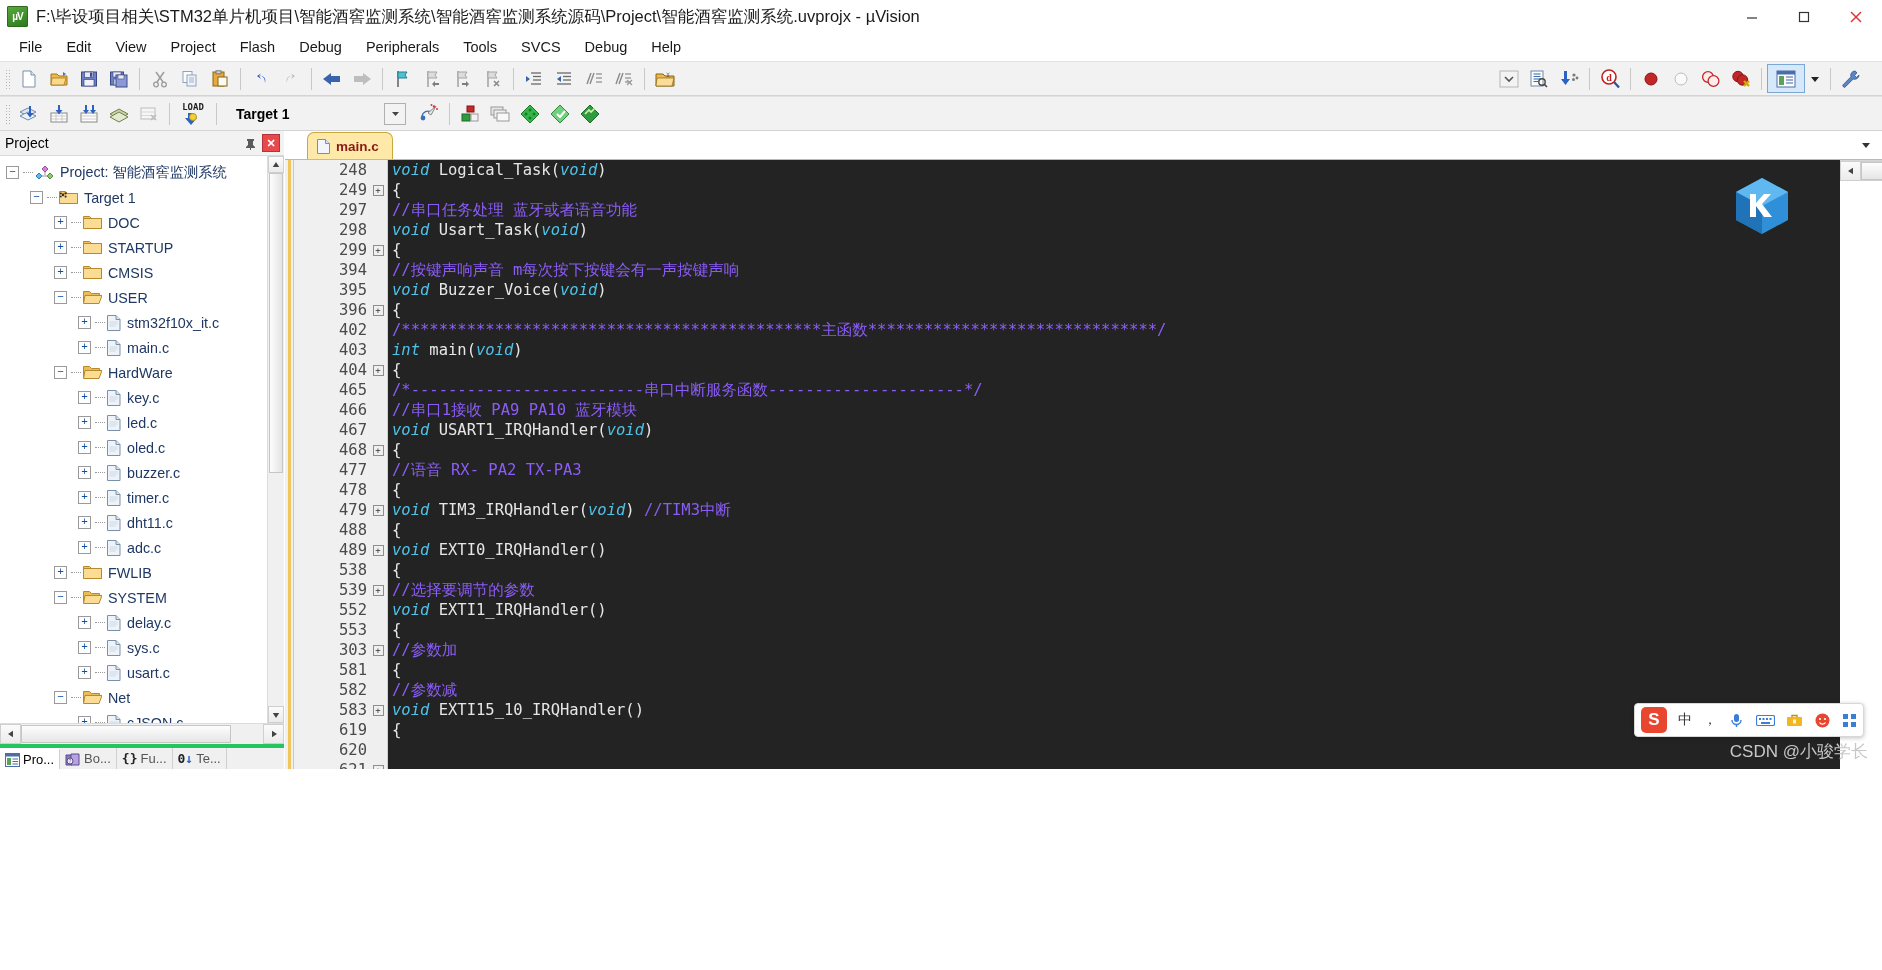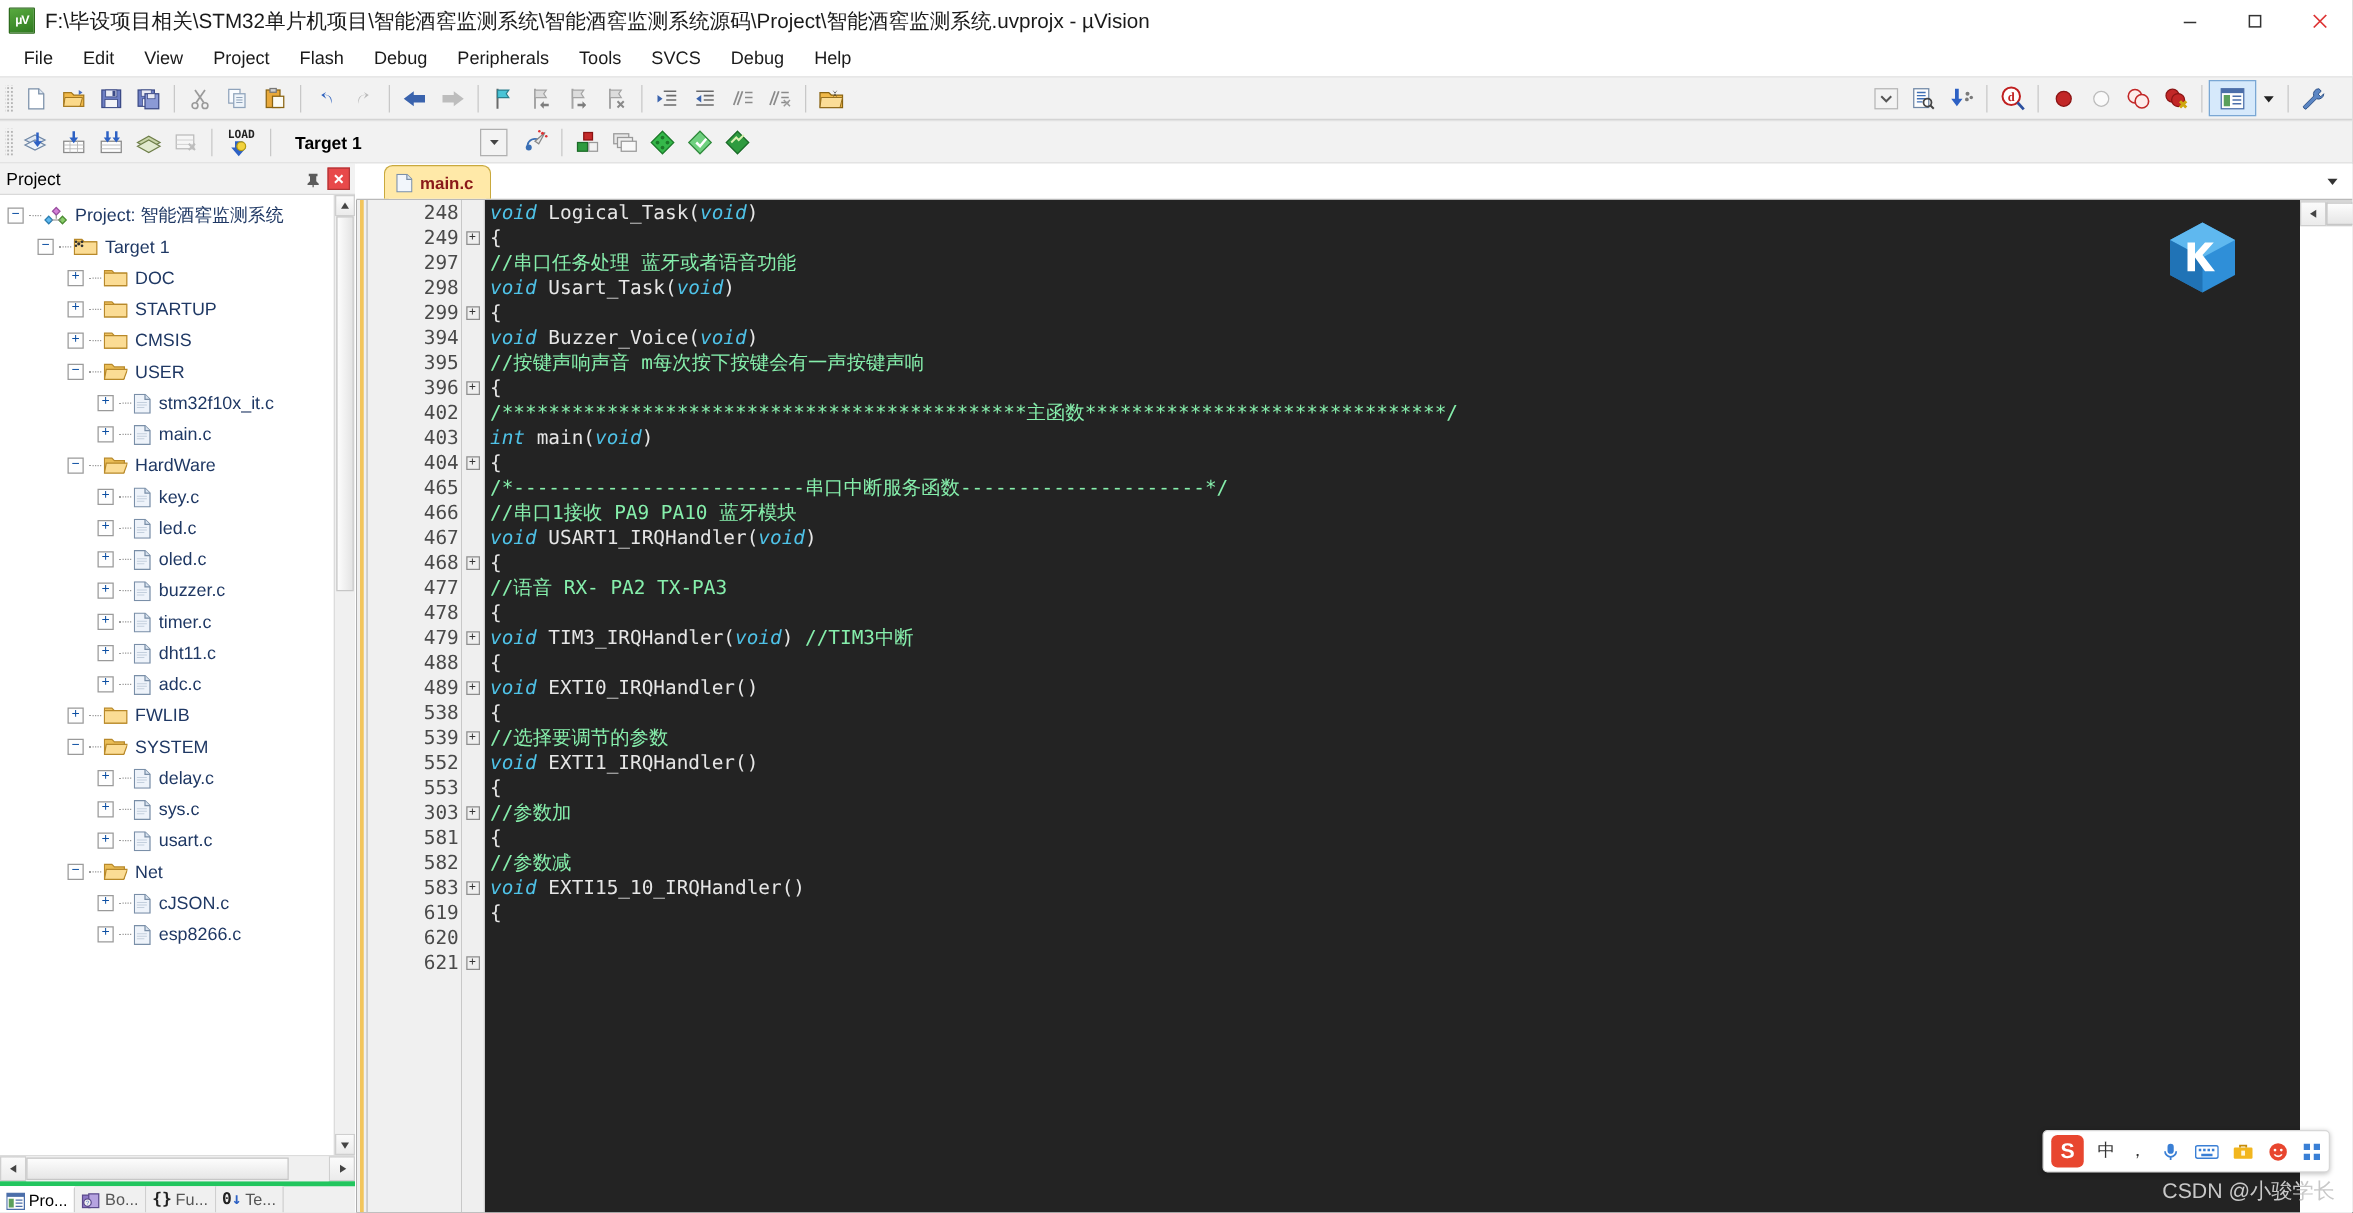--- a/index.html
+++ b/index.html
@@ -5,21 +5,21 @@
   * { box-sizing: border-box; }
   html, body {
     margin: 0; padding: 0;
     width: 1882px; height: 970px;
     overflow: hidden;
     background: #ffffff;
     font-family: "Liberation Sans", sans-serif;
   }
   #app {
     position: relative;
-    width: 1882px; height: 970px;
+    width: 1882px; height: 769px;
     background: #ffffff;
     display: flex; flex-direction: column;
   }
 
   
   .titlebar {
     height: 33px;
     background: #ffffff;
     display: flex; align-items: center;
     flex: 0 0 33px;
@@ -327,21 +327,21 @@
     width: 11px; height: 11px;
     border: 1px solid #8d8d8d;
     color: #333; background: #efefef;
     font-size: 9px; line-height: 9px;
     display: flex; align-items: center; justify-content: center;
     font-family: "DejaVu Sans Mono", monospace;
   }
   .ctext { padding-left: 4px; height: 20px; line-height: 20px; }
   .kw { color: #4fc3e8; font-style: italic; }
   .pl { color: #e6e6e6; }
-  .cm { color: #86efac; text-align: right; }
+  .cm { color: #8b5cf6; text-align: right; }
   .hl-line { background: #3a3a2e; }
 
   
   .keil-logo {
     position: absolute; top: 14px; right: 46px;
     width: 64px; height: 64px; z-index: 5;
   }
 
   
   .ime-bar {
@@ -1324,25 +1324,25 @@
                   </div>
                   <div class="crow sep">
                     <div class="ctext"><span class="cm">//串口任务处理 蓝牙或者语音功能</span></div>
                   </div>
                   <div class="crow">
                     <div class="ctext"><span class="kw">void </span><span class="pl">Usart_Task(</span><span class="kw">void</span><span class="pl">)</span></div>
                   </div>
                   <div class="crow">
                     <div class="ctext"><span class="pl">{</span></div>
                   </div>
-                  <div class="crow">
-                    <div class="ctext"><span class="kw">void </span><span class="pl">Buzzer_Voice(</span><span class="kw">void</span><span class="pl">)</span></div>
-                  </div>
                   <div class="crow sep">
                     <div class="ctext"><span class="cm">//按键声响声音  m每次按下按键会有一声按键声响</span></div>
+                  </div>
+                  <div class="crow">
+                    <div class="ctext"><span class="kw">void </span><span class="pl">Buzzer_Voice(</span><span class="kw">void</span><span class="pl">)</span></div>
                   </div>
                   <div class="crow">
                     <div class="ctext"><span class="pl">{</span></div>
                   </div>
                   <div class="crow sep">
                     <div class="ctext"><span class="cm">/*********************************************主函数*******************************/</span></div>
                   </div>
                   <div class="crow">
                     <div class="ctext"><span class="kw">int </span><span class="pl">main(</span><span class="kw">void</span><span class="pl">)</span></div>
                   </div>

